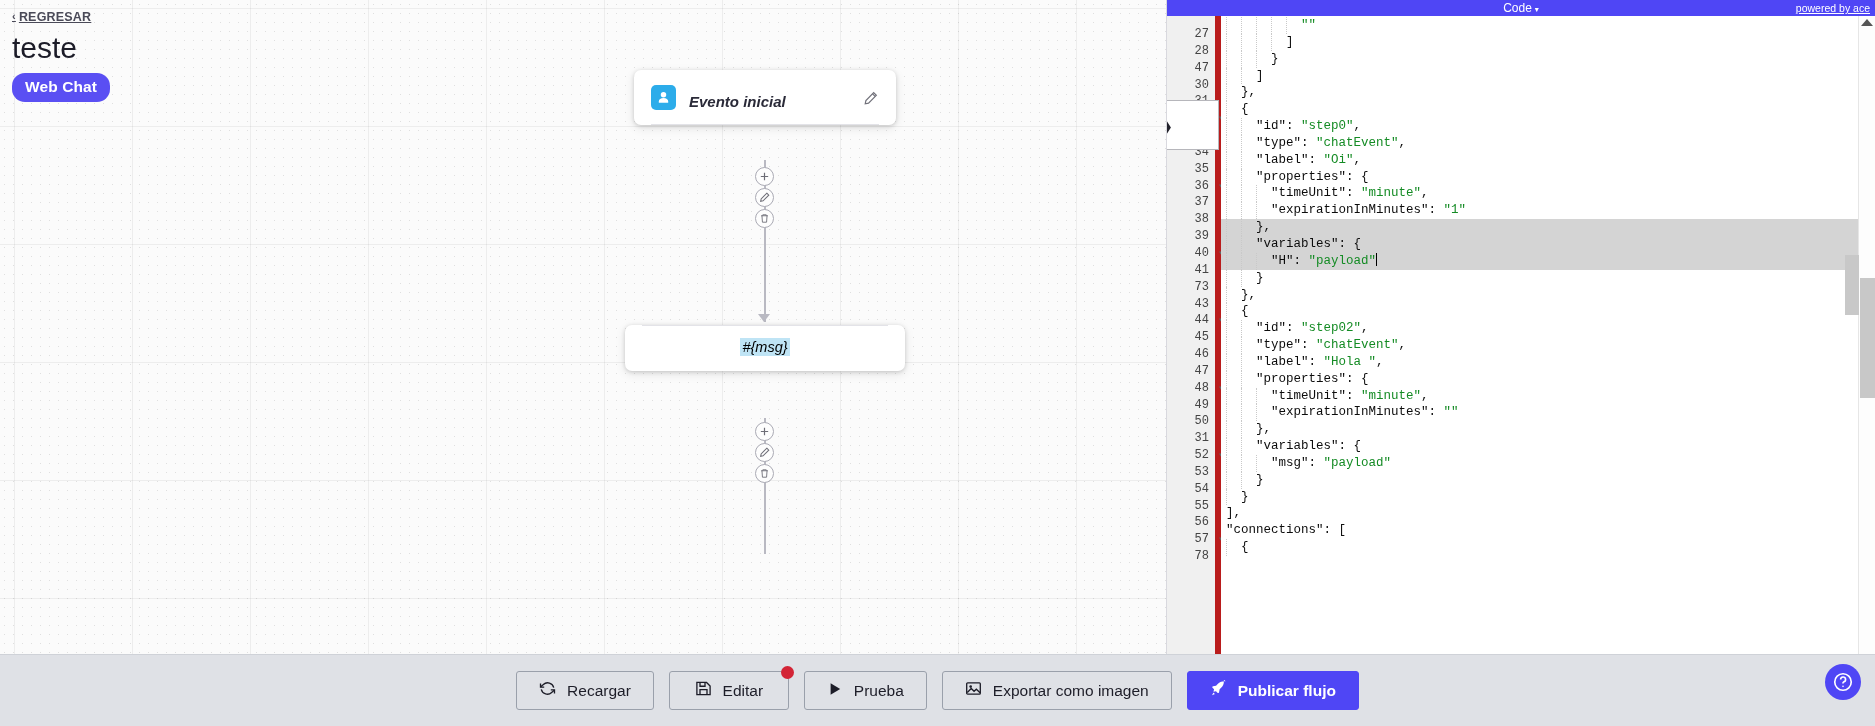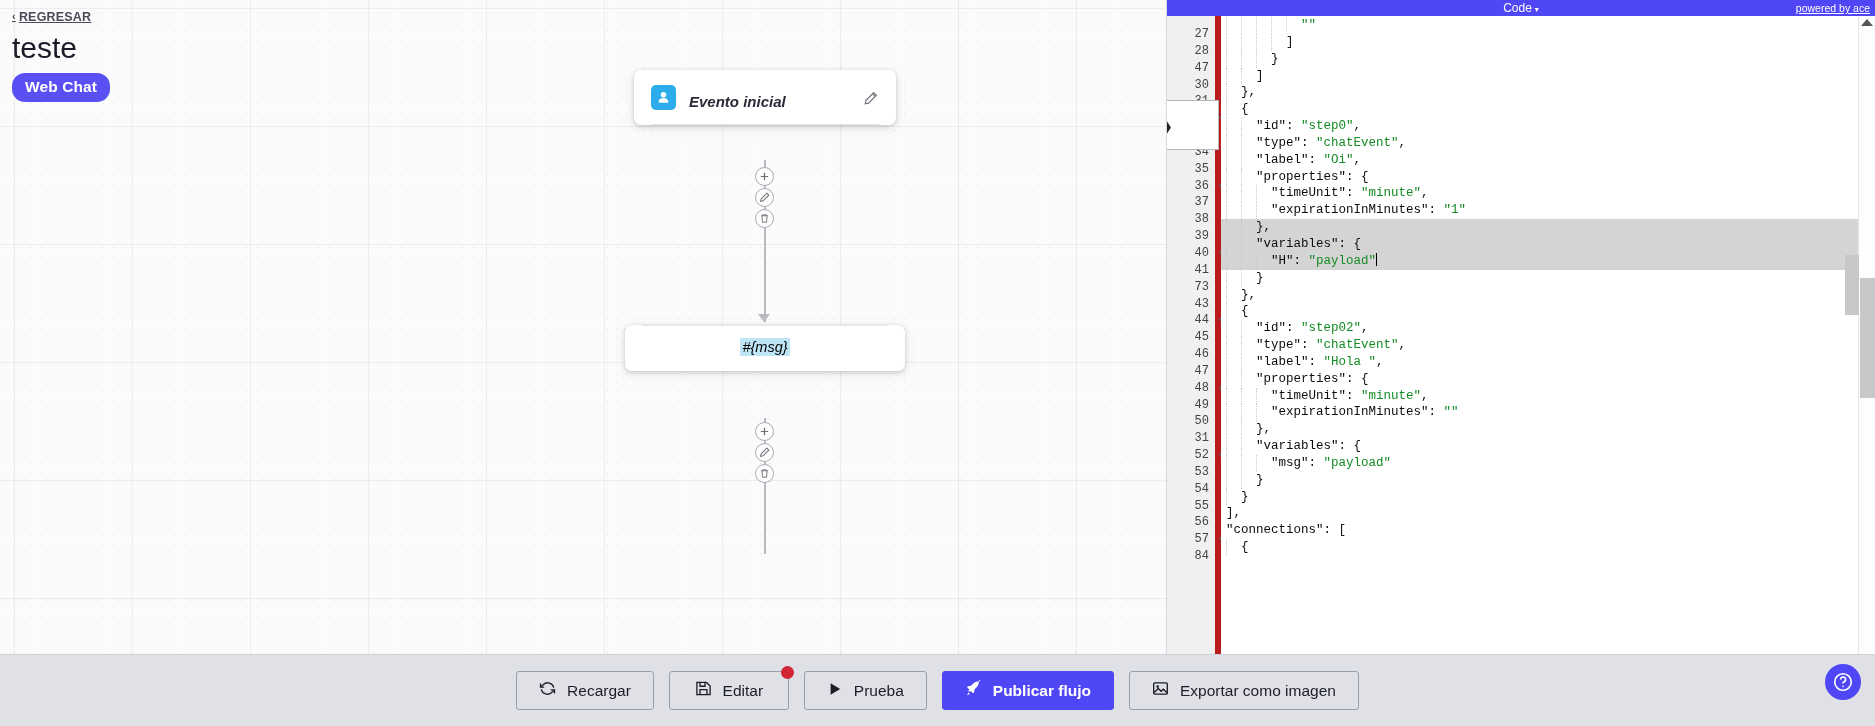--- a/index.html
+++ b/index.html
@@ -342,21 +342,21 @@
           <div class="gl">48<span class="fold">▾</span></div>
           <div class="gl">49</div>
           <div class="gl">50</div>
           <div class="gl">31</div>
           <div class="gl">52<span class="fold">▾</span></div>
           <div class="gl">53</div>
           <div class="gl">54</div>
           <div class="gl">55</div>
           <div class="gl">56</div>
           <div class="gl">57<span class="fold">▾</span></div>
-          <div class="gl">84</div>
+          <div class="gl">78</div>
         </div>
       <div id="code-area">
           <div class="cl"><span class="ind" style="left:5px"></span><span class="ind" style="left:20.05px"></span><span class="ind" style="left:35.1px"></span><span class="ind" style="left:50.150000000000006px"></span><span class="ind" style="left:65.2px"></span><span>&nbsp;&nbsp;&nbsp;&nbsp;&nbsp;&nbsp;&nbsp;&nbsp;&nbsp;&nbsp;</span><span class="s">""</span></div>
           <div class="cl"><span class="ind" style="left:5px"></span><span class="ind" style="left:20.05px"></span><span class="ind" style="left:35.1px"></span><span class="ind" style="left:50.150000000000006px"></span><span>&nbsp;&nbsp;&nbsp;&nbsp;&nbsp;&nbsp;&nbsp;&nbsp;</span><span class="p">]</span></div>
           <div class="cl"><span class="ind" style="left:5px"></span><span class="ind" style="left:20.05px"></span><span class="ind" style="left:35.1px"></span><span>&nbsp;&nbsp;&nbsp;&nbsp;&nbsp;&nbsp;</span><span class="p">}</span></div>
           <div class="cl"><span class="ind" style="left:5px"></span><span class="ind" style="left:20.05px"></span><span>&nbsp;&nbsp;&nbsp;&nbsp;</span><span class="p">]</span></div>
           <div class="cl"><span class="ind" style="left:5px"></span><span>&nbsp;&nbsp;</span><span class="p">}</span><span class="p">,</span></div>
           <div class="cl"><span class="ind" style="left:5px"></span><span>&nbsp;&nbsp;</span><span class="p">{</span></div>
           <div class="cl"><span class="ind" style="left:5px"></span><span class="ind" style="left:20.05px"></span><span>&nbsp;&nbsp;&nbsp;&nbsp;</span><span class="k">"id"</span><span class="p">:</span><span class="p"> </span><span class="s">"step0"</span><span class="p">,</span></div>
           <div class="cl"><span class="ind" style="left:5px"></span><span class="ind" style="left:20.05px"></span><span>&nbsp;&nbsp;&nbsp;&nbsp;</span><span class="k">"type"</span><span class="p">:</span><span class="p"> </span><span class="s">"chatEvent"</span><span class="p">,</span></div>
@@ -415,34 +415,34 @@
           </svg></span>
         <span>Editar</span>
         <span class="badge-dot"></span>
       </div>
       <div class="tbtn">
         <span class="gico"><svg width="16" height="16" viewBox="0 0 16 16" fill="currentColor">
             <path d="M3.6 2.2l9.6 5.8-9.6 5.8z"></path>
           </svg></span>
         <span>Prueba</span>
       </div>
-      <div class="tbtn primary">
-        <span class="gico"><svg width="17" height="17" viewBox="0 0 18 18" fill="currentColor">
-            <path d="M16.6 1.4c-3.6-.5-6.6.8-8.7 3l-1.5 1.6-3.2.6a1 1 0 0 0-.5 1.7l1.6 1.6-.6 2.6 2.6-.6 1.6 1.6a1 1 0 0 0 1.7-.5l.6-3.2 1.6-1.5c2.2-2.1 3.3-5.1 2.8-8.7z"></path>
-            <path d="M2.2 16.2l3-1.4-1.6-1.6z"></path>
-          </svg></span>
-        <span>Publicar flujo</span>
-      </div>
       <div class="tbtn">
         <span class="gico"><svg width="17" height="17" viewBox="0 0 18 18" fill="none" stroke="currentColor" stroke-width="1.4">
             <rect x="1.8" y="3" width="14.4" height="12" rx="1"></rect>
             <circle cx="6" cy="7" r="1.4" fill="currentColor" stroke="none"></circle>
             <path d="M2.4 13.2l4.2-4.2 3 3 2.4-2.2 4 3.8"></path>
           </svg></span>
         <span>Exportar como imagen</span>
+      </div>
+      <div class="tbtn primary">
+        <span class="gico"><svg width="17" height="17" viewBox="0 0 18 18" fill="currentColor">
+            <path d="M16.6 1.4c-3.6-.5-6.6.8-8.7 3l-1.5 1.6-3.2.6a1 1 0 0 0-.5 1.7l1.6 1.6-.6 2.6 2.6-.6 1.6 1.6a1 1 0 0 0 1.7-.5l.6-3.2 1.6-1.5c2.2-2.1 3.3-5.1 2.8-8.7z"></path>
+            <path d="M2.2 16.2l3-1.4-1.6-1.6z"></path>
+          </svg></span>
+        <span>Publicar flujo</span>
       </div>
     </div>
 
   <div id="help-btn">
     <svg width="22" height="22" viewBox="0 0 24 24" fill="none" stroke="#fff" stroke-width="1.8">
       <circle cx="12" cy="12" r="9"></circle>
       <path d="M9.4 9.2a2.7 2.7 0 1 1 3.3 2.7c-.5.2-.7.6-.7 1.1v.5"></path>
       <circle cx="12" cy="16.7" r="0.9" fill="#fff" stroke="none"></circle>
     </svg>
   </div>

